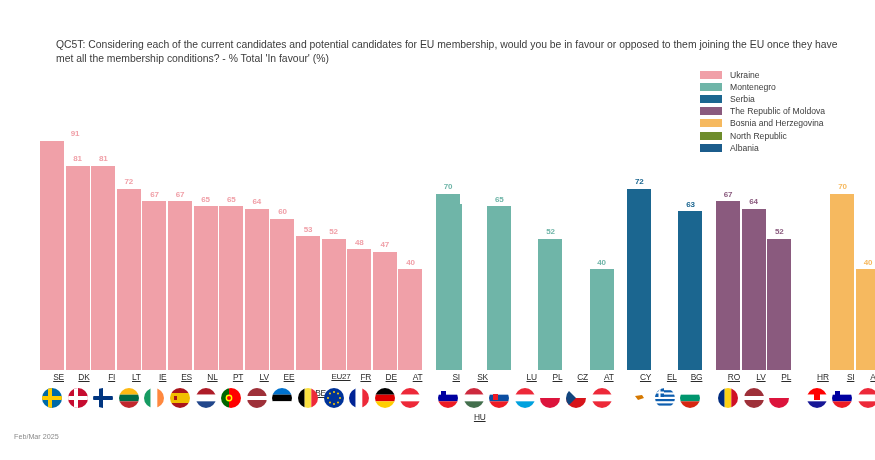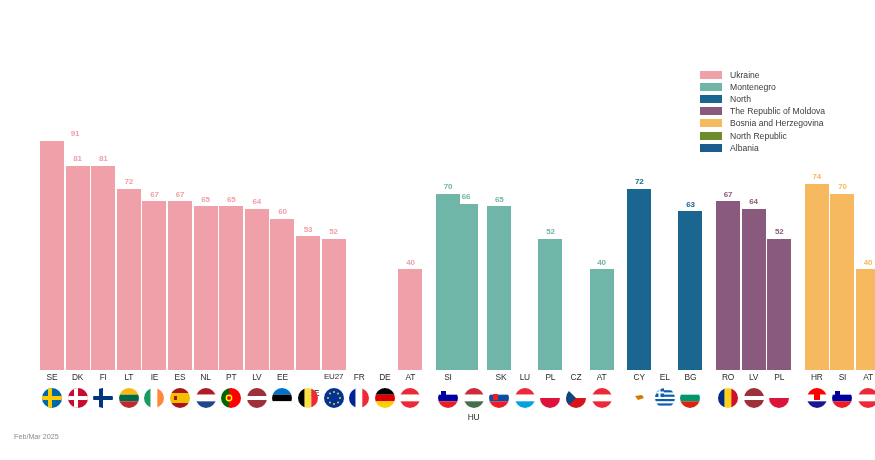--- a/index.html
+++ b/index.html
@@ -27,52 +27,53 @@
     display:flex;flex-direction:column;justify-content:flex-end;align-items:center;
   }
   .bar-value{
     font-size:8px;font-weight:bold;line-height:10px;margin-bottom:1.5px;
     letter-spacing:-0.2px;
   }
   .bar-rect{width:24px;}
 
   .axis{position:absolute;left:40px;top:372px;width:810px;height:14px;}
   .axis-label{
-    position:absolute;top:0;width:24px;text-align:center;
-    font-size:8.4px;color:#2b2b2b;letter-spacing:-0.2px;
+    position:absolute;top:0;width:24px;text-align:right;
+    font-size:8.4px;color:#2b2b2b;letter-spacing:-0.2px;text-decoration:underline;
   }
   .axis-label.wide{width:34px;margin-left:-5px;font-size:8px;}
 
   .flags{position:absolute;left:40px;top:388px;width:810px;height:22px;}
   .flag{position:absolute;top:0;width:20px;height:20px;border-radius:50%;overflow:hidden;}
   .flag svg{display:block;width:20px;height:20px;}
 
   .footer{
     position:absolute;left:14px;top:432px;
     font-size:7.2px;color:#8a8a8a;
   }
 </style>
 </head>
 <body>
 
 <div id="chart-root">
 
+  <div class="title">QC5T: Considering each of the current candidates and potential candidates for EU membership, would you be in favour or opposed to them joining the EU once they have met all the membership conditions? - % Total 'In favour' (%)</div>
 
   <div class="legend" id="legend">
       <div class="legend-row">
         <span class="legend-swatch" style="background: rgb(240, 160, 168);"></span>
         <span class="legend-label">Ukraine</span>
       </div>
       <div class="legend-row">
         <span class="legend-swatch" style="background: rgb(111, 181, 168);"></span>
         <span class="legend-label">Montenegro</span>
       </div>
       <div class="legend-row">
         <span class="legend-swatch" style="background: rgb(27, 102, 144);"></span>
-        <span class="legend-label">North</span>
+        <span class="legend-label">Serbia</span>
       </div>
       <div class="legend-row">
         <span class="legend-swatch" style="background: rgb(138, 90, 126);"></span>
         <span class="legend-label">The Republic of Moldova</span>
       </div>
       <div class="legend-row">
         <span class="legend-swatch" style="background: rgb(246, 185, 95);"></span>
         <span class="legend-label">Bosnia and Herzegovina</span>
       </div>
       <div class="legend-row">
@@ -127,29 +128,37 @@
         <div class="bar-rect" style="height: 151.2px; background: rgb(240, 160, 168);"></div>
       </div>
       <div class="bar-slot" style="left: 256px;">
         <div class="bar-value" style="color: rgb(240, 160, 168);">53</div>
         <div class="bar-rect" style="height: 133.56px; background: rgb(240, 160, 168);"></div>
       </div>
       <div class="bar-slot" style="left: 281.6px;">
         <div class="bar-value" style="color: rgb(240, 160, 168);">52</div>
         <div class="bar-rect" style="height: 131.04px; background: rgb(240, 160, 168);"></div>
       </div>
+      <div class="bar-slot" style="left: 307.2px;">
+        <div class="bar-value" style="color: rgb(240, 160, 168);">48</div>
+        <div class="bar-rect" style="height: 120.96px; background: rgb(240, 160, 168);"></div>
+      </div>
+      <div class="bar-slot" style="left: 332.8px;">
+        <div class="bar-value" style="color: rgb(240, 160, 168);">47</div>
+        <div class="bar-rect" style="height: 118.44px; background: rgb(240, 160, 168);"></div>
+      </div>
       <div class="bar-slot" style="left: 358.4px;">
         <div class="bar-value" style="color: rgb(240, 160, 168);">40</div>
         <div class="bar-rect" style="height: 100.8px; background: rgb(240, 160, 168);"></div>
       </div>
       <div class="bar-slot" style="left: 396px;">
         <div class="bar-value" style="color: rgb(111, 181, 168);">70</div>
         <div class="bar-rect" style="height: 176.4px; background: rgb(111, 181, 168);"></div>
       </div>
-      <div class="bar-slot" style="left: 414px;">
+      <div class="bar-slot" style="left: 398px;">
         <div class="bar-value" style="color: rgb(111, 181, 168);">66</div>
         <div class="bar-rect" style="height: 166.32px; background: rgb(111, 181, 168);"></div>
       </div>
       <div class="bar-slot" style="left: 447.2px;">
         <div class="bar-value" style="color: rgb(111, 181, 168);">65</div>
         <div class="bar-rect" style="height: 163.8px; background: rgb(111, 181, 168);"></div>
       </div>
       <div class="bar-slot" style="left: 498.4px;">
         <div class="bar-value" style="color: rgb(111, 181, 168);">52</div>
         <div class="bar-rect" style="height: 131.04px; background: rgb(111, 181, 168);"></div>
@@ -170,24 +179,20 @@
         <div class="bar-value" style="color: rgb(138, 90, 126);">67</div>
         <div class="bar-rect" style="height: 168.84px; background: rgb(138, 90, 126);"></div>
       </div>
       <div class="bar-slot" style="left: 701.6px;">
         <div class="bar-value" style="color: rgb(138, 90, 126);">64</div>
         <div class="bar-rect" style="height: 161.28px; background: rgb(138, 90, 126);"></div>
       </div>
       <div class="bar-slot" style="left: 727.2px;">
         <div class="bar-value" style="color: rgb(138, 90, 126);">52</div>
         <div class="bar-rect" style="height: 131.04px; background: rgb(138, 90, 126);"></div>
-      </div>
-      <div class="bar-slot" style="left: 764.8px;">
-        <div class="bar-value" style="color: rgb(246, 185, 95);">74</div>
-        <div class="bar-rect" style="height: 186.48px; background: rgb(246, 185, 95);"></div>
       </div>
       <div class="bar-slot" style="left: 790.4px;">
         <div class="bar-value" style="color: rgb(246, 185, 95);">70</div>
         <div class="bar-rect" style="height: 176.4px; background: rgb(246, 185, 95);"></div>
       </div>
       <div class="bar-slot" style="left: 816px;">
         <div class="bar-value" style="color: rgb(246, 185, 95);">40</div>
         <div class="bar-rect" style="height: 100.8px; background: rgb(246, 185, 95);"></div>
       </div>
     </div>
@@ -203,21 +208,21 @@
       <div class="axis-label" style="left: 179.2px;">PT</div>
       <div class="axis-label" style="left: 204.8px;">LV</div>
       <div class="axis-label" style="left: 230.4px;">EE</div>
       <div class="axis-label" style="left: 262px; margin-top: 16px;">BE</div>
       <div class="axis-label wide" style="left: 281.6px;">EU27</div>
       <div class="axis-label" style="left: 307.2px;">FR</div>
       <div class="axis-label" style="left: 332.8px;">DE</div>
       <div class="axis-label" style="left: 358.4px;">AT</div>
       <div class="axis-label" style="left: 396px;">SI</div>
       <div class="axis-label" style="left: 421.6px; margin-top: 40px;">HU</div>
-      <div class="axis-label" style="left: 449px;">SK</div>
+      <div class="axis-label" style="left: 424px;">SK</div>
       <div class="axis-label" style="left: 472.8px;">LU</div>
       <div class="axis-label" style="left: 498.4px;">PL</div>
       <div class="axis-label" style="left: 524px;">CZ</div>
       <div class="axis-label" style="left: 549.6px;">AT</div>
       <div class="axis-label" style="left: 587.2px;">CY</div>
       <div class="axis-label" style="left: 612.8px;">EL</div>
       <div class="axis-label" style="left: 638.4px;">BG</div>
       <div class="axis-label" style="left: 676px;">RO</div>
       <div class="axis-label" style="left: 701.6px;">LV</div>
       <div class="axis-label" style="left: 727.2px;">PL</div>

